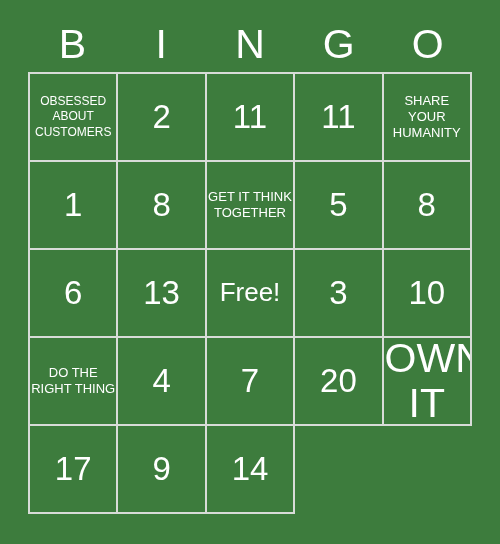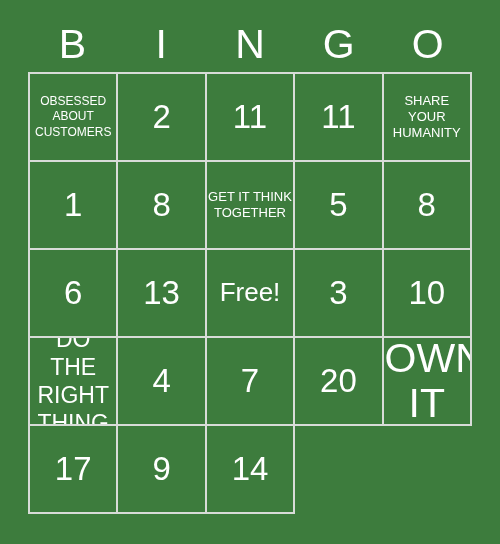--- a/index.html
+++ b/index.html
@@ -69,21 +69,21 @@
     width: 100%;
     text-align: center;
     line-height: 1.12;
     color: #ffffff;
     white-space: pre-line;
   }
   
   .sz-num   { font-size: 33px; line-height: 1.05; }
   .sz-free  { font-size: 26px; line-height: 1.05; }
   .sz-xl    { font-size: 41px; line-height: 1.10; }
-  .sz-md    { font-size: 23px; line-height: 1.22; }
+  .sz-md    { font-size: 13px; line-height: 1.22; }
   .sz-sm    { font-size: 13px; line-height: 1.25; }
   .sz-xs    { font-size: 12px; line-height: 1.28; }
 </style>
 </head>
 <body>
 
 <div id="bingo-card">
 
   <div id="header-row">
     <div class="header-letter">B</div>

